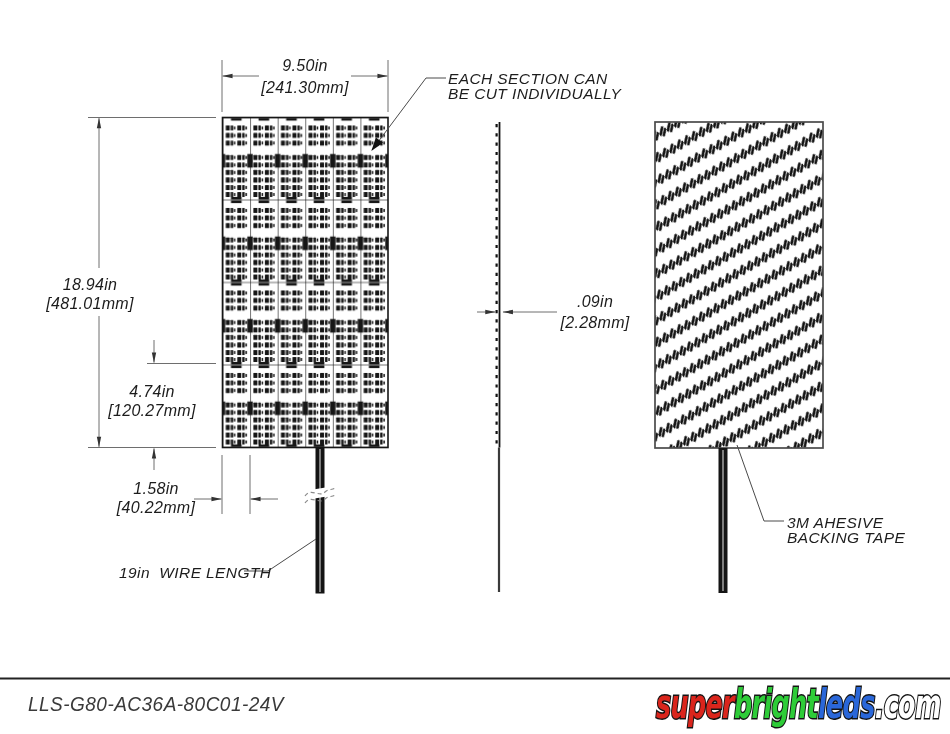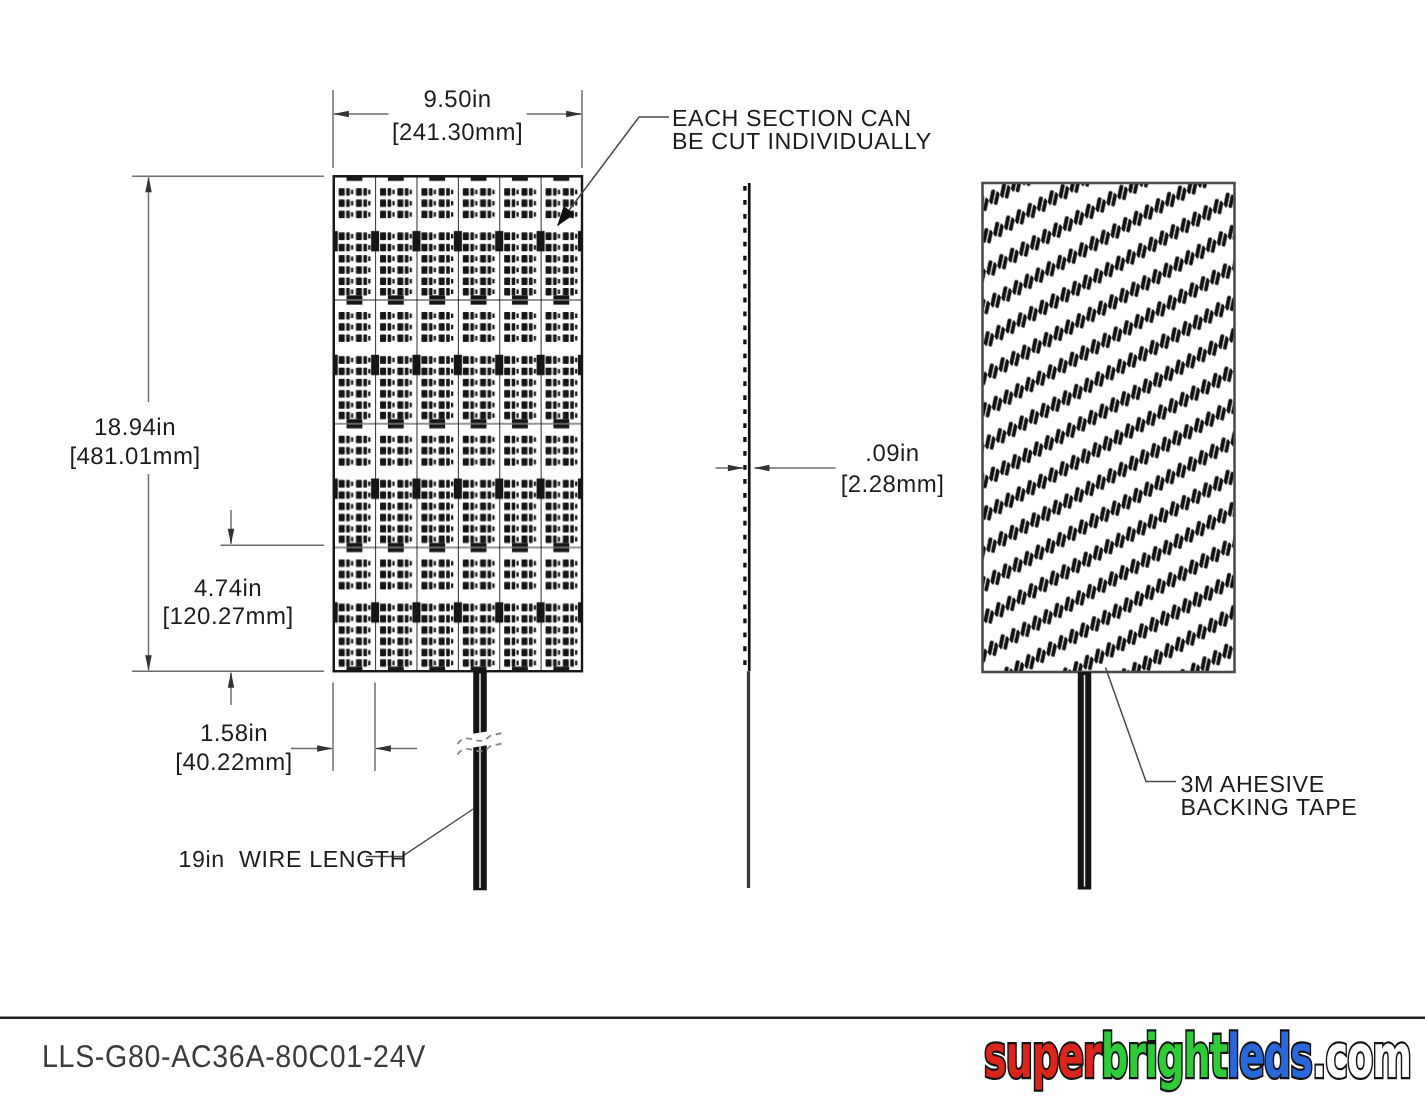--- a/index.html
+++ b/index.html
@@ -1,17 +1,17 @@
 <!DOCTYPE html>
 <html><head>
 <meta charset="utf-8">
 <style>
   html,body{margin:0;padding:0;background:#ffffff;}
   .stage{position:relative;width:950px;height:734px;background:#be185d;overflow:hidden;
-         font-family:"Liberation Sans", sans-serif;}
+         font-family:"Liberation Sans", sans-serif;font-style:italic;}
   svg text{font-family:"Liberation Sans", sans-serif;fill:#1c1c1c;}
   .dimtxt{font-size:16px;letter-spacing:0.3px;}
   .notetxt{font-size:15.5px;letter-spacing:0.4px;}
   .pn{font-size:21px;letter-spacing:0.5px;fill:#3a3a3a;}
   .logostroke{font-family:"DejaVu Sans", sans-serif;font-weight:bold;font-size:40px;
               letter-spacing:-1px;paint-order:stroke;stroke:#141414;stroke-width:3px;}
   .dimline{stroke:#6e6e6e;stroke-width:1;fill:none;}
   .extline{stroke:#6e6e6e;stroke-width:1;fill:none;}
   .leader{stroke:#4a4a4a;stroke-width:1;fill:none;}
 </style>

